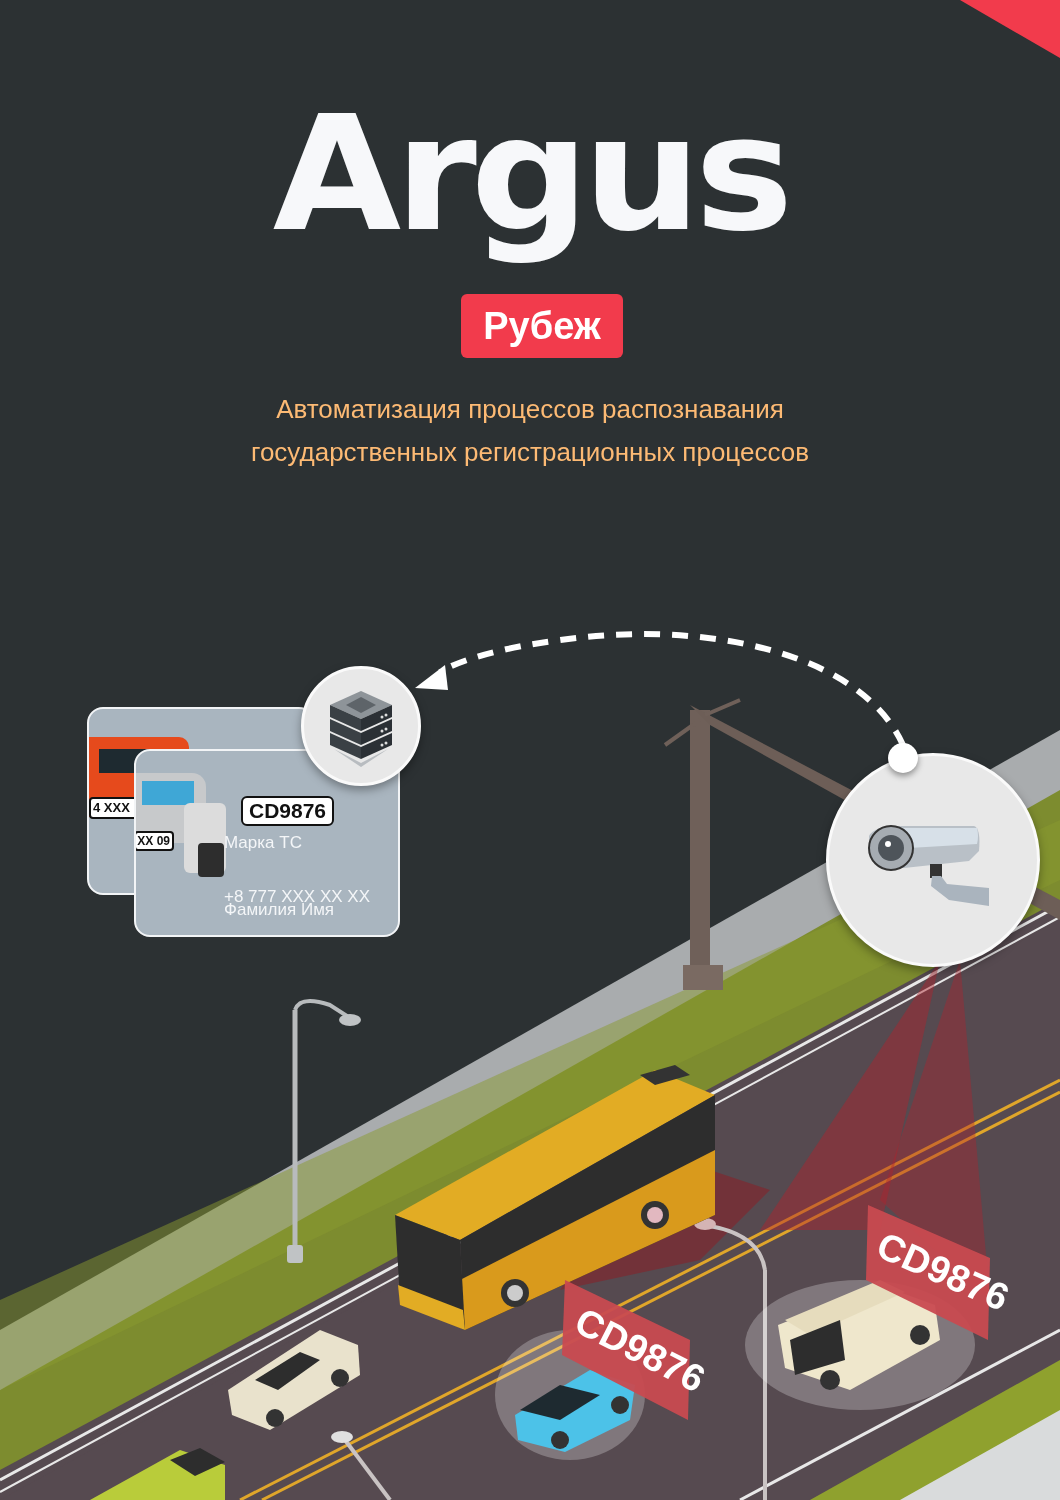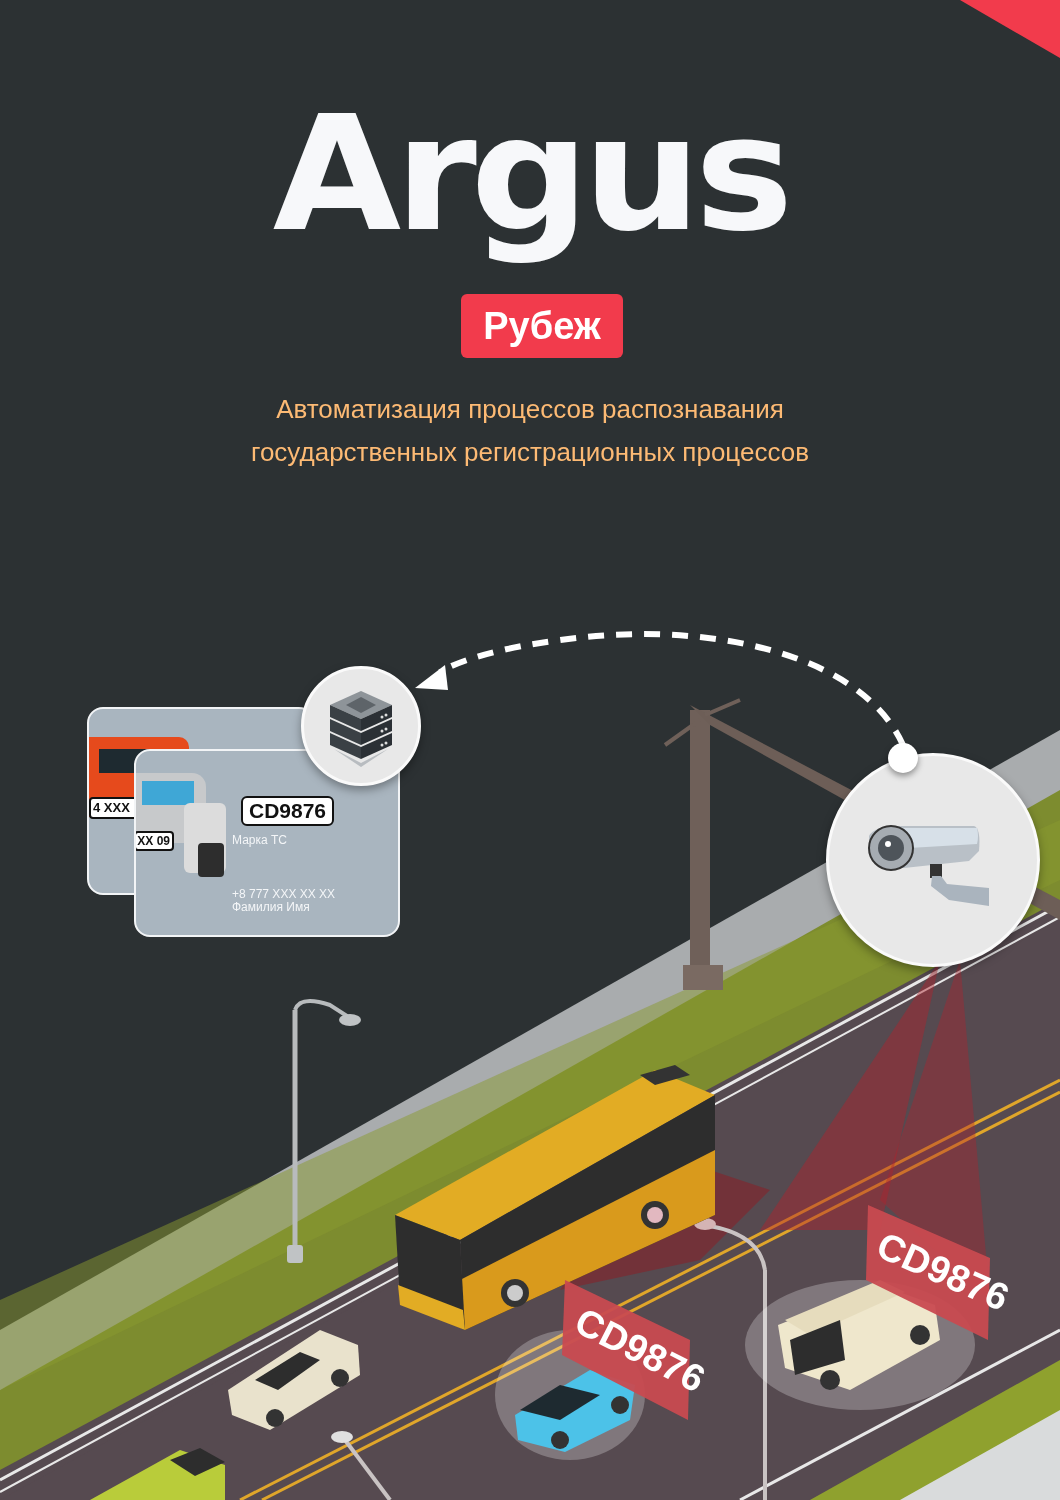--- a/index.html
+++ b/index.html
@@ -7,21 +7,21 @@
   body { position:relative; font-family:"Liberation Sans", sans-serif; }
   .corner { position:absolute; top:0; right:0; width:0; height:0; border-top:58px solid #f23b4c; border-left:100px solid transparent; }
   .title { position:absolute; top:95px; left:0; width:1060px; text-align:center; color:#f7f8fa; font-family:"DejaVu Sans", sans-serif; font-weight:bold; font-size:158px; letter-spacing:-6px; transform:scaleX(1.05); line-height:1; }
   .badge { position:absolute; top:294px; left:449px; width:162px; height:64px; background:#f23b4c; border-radius:6px; color:#fff; font-family:"Liberation Sans", sans-serif; font-weight:bold; font-size:38px; text-align:center; line-height:64px;margin-left:12px; }
   .subtitle { position:absolute; top:388px; left:130px; width:800px; text-align:center; color:#fdba74; font-size:26px; line-height:43px; }
   .scene { position:absolute; left:0; top:0; width:1060px; height:1500px; }
   .card { position:absolute; border-radius:16px; background:#a9b5bf; border:2px solid #f2f4f6; overflow:hidden; }
   .card-back { left:87px; top:707px; width:228px; height:188px; }
   .card-front { left:134px; top:749px; width:266px; height:188px; }
   .plate { position:absolute; left:105px; top:45px; background:#fff; border:2px solid #111; border-radius:6px; font-weight:bold; font-size:21px; color:#111; padding:1px 6px; line-height:24px; }
-  .info { position:absolute; left:96px; color:#f4f6f8; font-size:12px; }
+  .info { position:absolute; left:88px; color:#f4f6f8; font-size:17px; }
   .circle { position:absolute; border-radius:50%; background:#e8e8e8; border:3px solid #fafafa; box-shadow:0 4px 10px rgba(0,0,0,0.35); }
   .circle-server { left:301px; top:666px; width:120px; height:120px; }
   .circle-camera { left:826px; top:753px; width:214px; height:214px; }
   .dot { position:absolute; left:888px; top:743px; width:30px; height:30px; border-radius:50%; background:#fff; box-shadow:0 3px 6px rgba(0,0,0,0.4); }
 </style>
 </head>
 <body>
 
 <div class="corner"></div>
 

